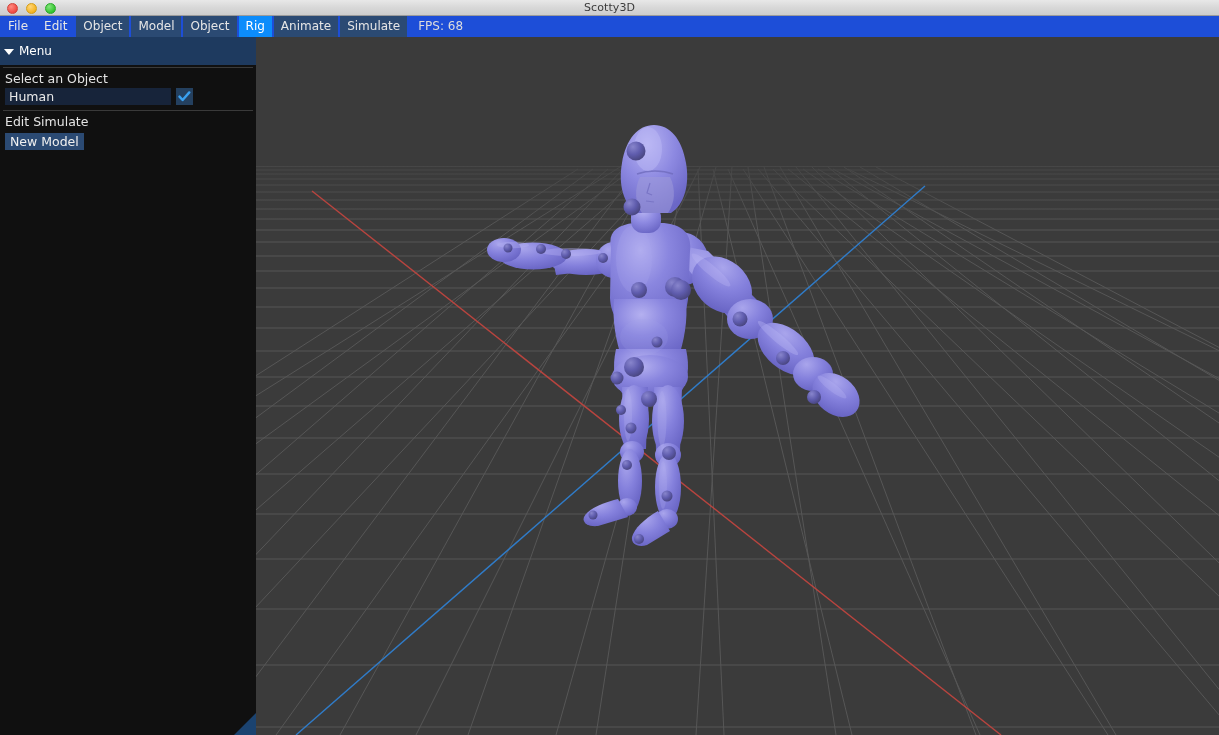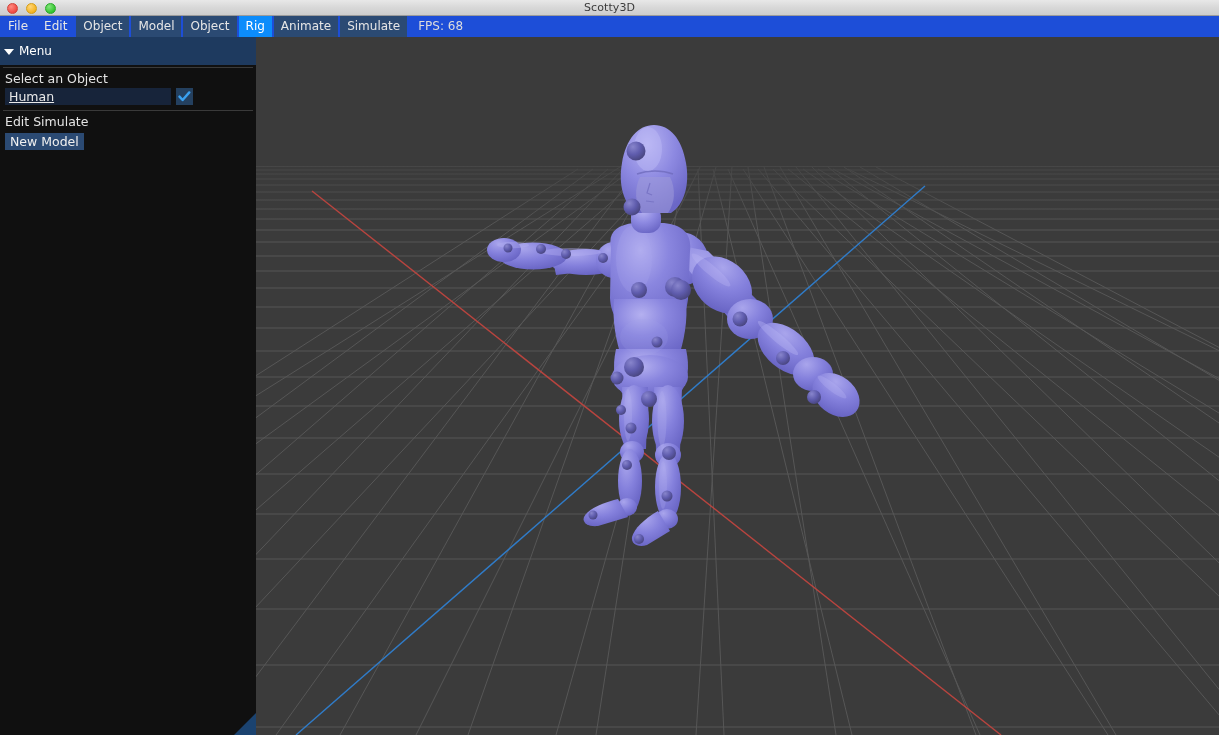--- a/index.html
+++ b/index.html
@@ -145,21 +145,20 @@
     width: 166px;
     height: 17px;
     background: #17243a;
     color: #e9e9e9;
     font-size: 12.5px;
     line-height: 17px;
     padding: 0 4px;
     border: none;
     outline: none;
     font-family: inherit;
-    text-decoration: underline;
   }
   .checkbox {
     width: 17px; height: 17px;
     background: #24405f;
     position: relative;
     flex: 0 0 auto;
   }
   .checkbox svg { position: absolute; left: 2px; top: 2px; }
   .btn-small {
     display: inline-block;

